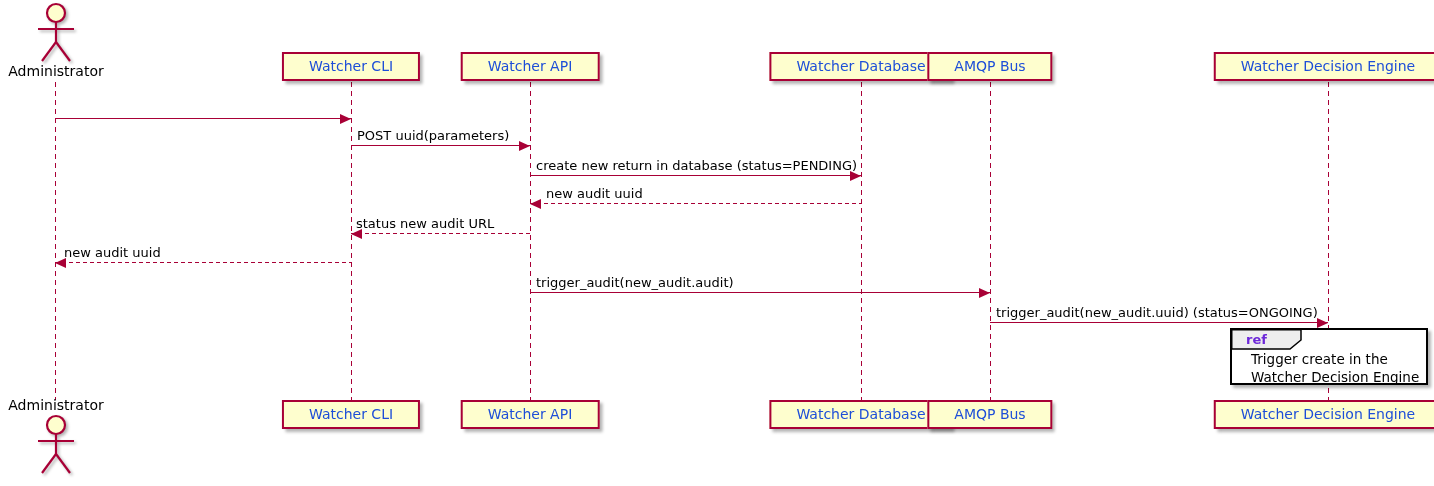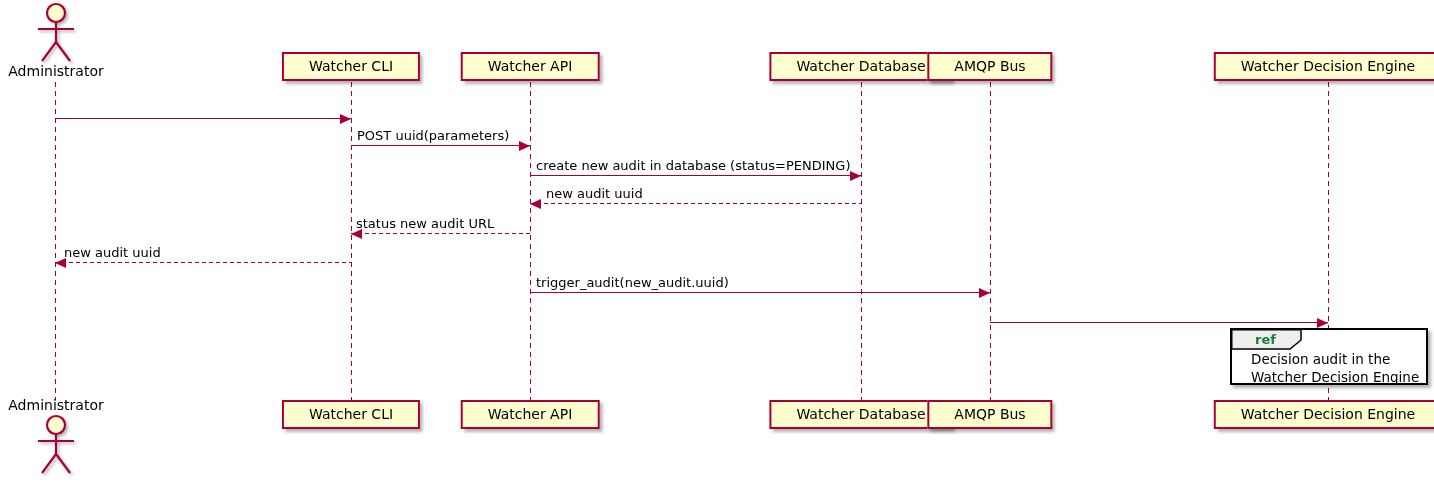--- a/index.html
+++ b/index.html
@@ -5,21 +5,21 @@
   html,body{margin:0;padding:0;background:#ffffff;}
   .diagram{
     position:relative;width:1434px;height:486px;background:#ffffff;
     font-family:"DejaVu Sans",sans-serif;color:#000;overflow:hidden;
   }
   
   .pbox{
     position:absolute;transform:translateX(-50%);
     background:#FEFECE;border:2px solid #A80036;
     font-size:14px;line-height:17px;padding:4px 25px;white-space:nowrap;
-    box-shadow:3px 3px 3px rgba(0,0,0,0.3);z-index:4;color:#000000;
+    box-shadow:3px 3px 3px rgba(0,0,0,0.3);z-index:4;color:#1d4ed8;
   }
   
   .lifeline{
     position:absolute;top:82px;height:318px;width:1px;z-index:1;
     background:repeating-linear-gradient(to bottom,#A80036 0 5px,transparent 5px 9px);
   }
   
   .mline{position:absolute;height:1.4px;z-index:2;}
   .mline.solid{background:#A80036;}
   .mline.dashed{background:repeating-linear-gradient(to right,#A80036 0 4px,transparent 4px 7px);}
@@ -35,21 +35,21 @@
     position:absolute;transform:translateX(-50%);font-size:14px;line-height:15px;
     white-space:nowrap;z-index:4;color:#000;
   }
   
   .ref{
     position:absolute;background:#ffffff;border:2px solid #000;
     box-shadow:3px 3px 3px rgba(0,0,0,0.3);z-index:5;box-sizing:border-box;
   }
   .refhead{position:absolute;left:-1px;top:-1px;}
   .reflabel{
-    position:absolute;left:23px;top:1px;font-size:13px;font-weight:bold;line-height:17px;z-index:6;color:#15803d;
+    position:absolute;left:14px;top:1px;font-size:13px;font-weight:bold;line-height:17px;z-index:6;color:#6d28d9;
   }
   .refbody{position:absolute;left:19px;top:20px;font-size:13.5px;line-height:18px;white-space:nowrap;color:#000;}
 </style>
 </head>
 <body>
 
 <div class="diagram">
 
   <div class="lifeline" style="left:55px"></div>
   <div class="lifeline" style="left:351px"></div>
@@ -75,50 +75,51 @@
   <div class="pbox" style="left:990px;top:52px">AMQP Bus</div>
   <div class="pbox" style="left:1328px;top:52px">Watcher Decision Engine</div>
 
   <div class="mline solid" style="left:55px;top:118px;width:296px"></div>
   <div class="ahead right" style="left:340px;top:114px"></div>
 
   <div class="mlabel" style="left:357px;top:128px">POST uuid(parameters)</div>
   <div class="mline solid" style="left:351px;top:145px;width:179px"></div>
   <div class="ahead right" style="left:519px;top:141px"></div>
 
-  <div class="mlabel" style="left:536px;top:158px">create new audit in database (status=PENDING)</div>
+  <div class="mlabel" style="left:536px;top:158px">create new return in database (status=PENDING)</div>
   <div class="mline solid" style="left:530px;top:175px;width:331px"></div>
   <div class="ahead right" style="left:850px;top:171px"></div>
 
   <div class="mlabel" style="left:546px;top:186px">new audit uuid</div>
   <div class="mline dashed" style="left:530px;top:203px;width:331px"></div>
   <div class="ahead left" style="left:530px;top:199px"></div>
 
   <div class="mlabel" style="left:356px;top:216px">status new audit URL</div>
   <div class="mline dashed" style="left:351px;top:233px;width:179px"></div>
   <div class="ahead left" style="left:351px;top:229px"></div>
 
   <div class="mlabel" style="left:64px;top:245px">new audit uuid</div>
   <div class="mline dashed" style="left:55px;top:262px;width:296px"></div>
   <div class="ahead left" style="left:55px;top:258px"></div>
 
-  <div class="mlabel" style="left:536px;top:275px">trigger_audit(new_audit.uuid)</div>
+  <div class="mlabel" style="left:536px;top:275px">trigger_audit(new_audit.audit)</div>
   <div class="mline solid" style="left:530px;top:292px;width:460px"></div>
   <div class="ahead right" style="left:979px;top:288px"></div>
 
+  <div class="mlabel" style="left:996px;top:305px">trigger_audit(new_audit.uuid) (status=ONGOING)</div>
   <div class="mline solid" style="left:990px;top:322px;width:338px"></div>
   <div class="ahead right" style="left:1317px;top:318px"></div>
 
   <div class="ref" style="left:1230px;top:328px;width:198px;height:57px">
     <svg class="refhead" width="72" height="22" viewBox="0 0 72 22">
       <path d="M0.75 0.75 H70 V11 L59 20 H0.75 Z" fill="#EEEEEE" stroke="#000000" stroke-width="1.5"></path>
     </svg>
     <span class="reflabel">ref</span>
     <div class="refbody">
-      <div>Decision audit in the</div>
+      <div>Trigger create in the</div>
       <div>Watcher Decision Engine</div>
     </div>
   </div>
 
   <div class="pbox" style="left:351px;top:400px">Watcher CLI</div>
   <div class="pbox" style="left:530px;top:400px">Watcher API</div>
   <div class="pbox" style="left:861px;top:400px">Watcher Database</div>
   <div class="pbox" style="left:990px;top:400px">AMQP Bus</div>
   <div class="pbox" style="left:1328px;top:400px">Watcher Decision Engine</div>
 

